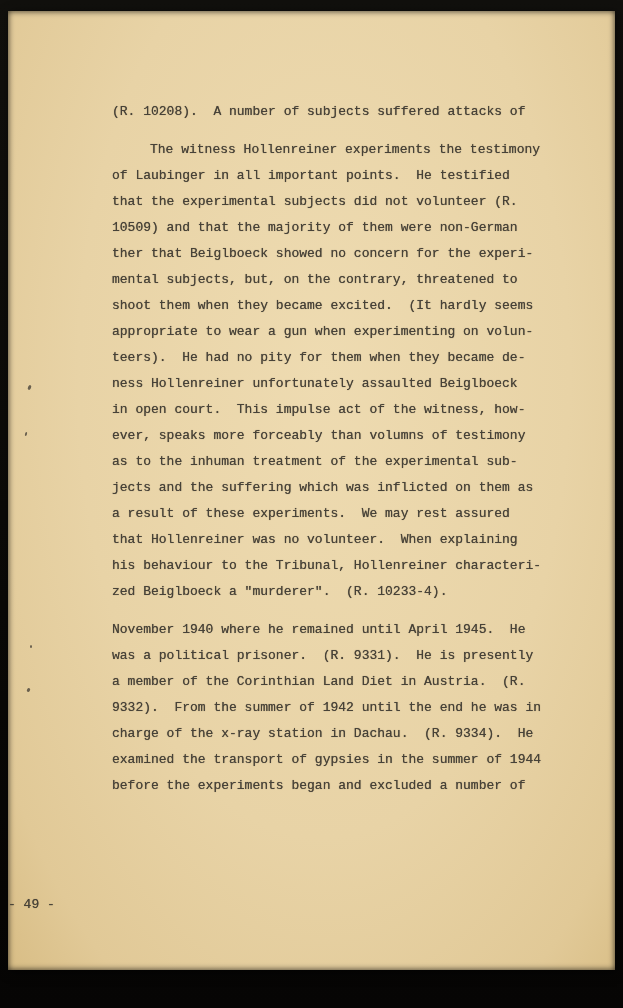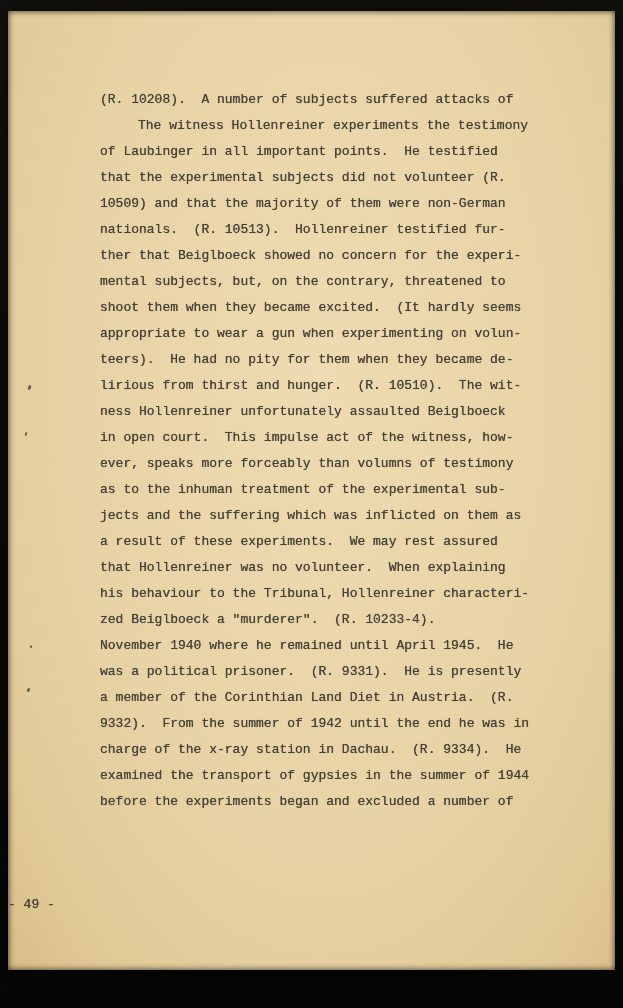--- a/index.html
+++ b/index.html
@@ -28,21 +28,21 @@
   #doc-text {
     position: absolute;
     left: 92px;
     top: 76px;
     width: 452px;
     color: #474238;
     font-size: 13px;
     line-height: 26px;
     text-shadow: 0 0 0.7px rgba(70,62,48,0.85);
   }
-  .paragraph { margin: 0; }
+  .paragraph { margin: 12px; }
   .line { white-space: pre; }
   .line.indent { padding-left: 38px; }
   #footer {
     position: absolute;
     left: 0;
     top: 886px;
     width: 100%;
     color: #474238;
     font-size: 13px;
     text-shadow: 0 0 0.7px rgba(70,62,48,0.85);
@@ -69,27 +69,25 @@
     <span class="speck s4"></span>
     <div id="doc-text">
         <div class="paragraph">
           <div class="line">(R. 10208).  A number of subjects suffered attacks of</div>
         </div>
         <div class="paragraph">
           <div class="line indent">The witness Hollenreiner experiments the testimony</div>
           <div class="line">of Laubinger in all important points.  He testified</div>
           <div class="line">that the experimental subjects did not volunteer (R.</div>
           <div class="line">10509) and that the majority of them were non-German</div>
-          <div class="line">nationals.  (R. 10513).  Hollenreiner testified fur-</div>
           <div class="line">ther that Beiglboeck showed no concern for the experi-</div>
           <div class="line">mental subjects, but, on the contrary, threatened to</div>
           <div class="line">shoot them when they became excited.  (It hardly seems</div>
           <div class="line">appropriate to wear a gun when experimenting on volun-</div>
           <div class="line">teers).  He had no pity for them when they became de-</div>
-          <div class="line">lirious from thirst and hunger.  (R. 10510).  The wit-</div>
           <div class="line">ness Hollenreiner unfortunately assaulted Beiglboeck</div>
           <div class="line">in open court.  This impulse act of the witness, how-</div>
           <div class="line">ever, speaks more forceably than volumns of testimony</div>
           <div class="line">as to the inhuman treatment of the experimental sub-</div>
           <div class="line">jects and the suffering which was inflicted on them as</div>
           <div class="line">a result of these experiments.  We may rest assured</div>
           <div class="line">that Hollenreiner was no volunteer.  When explaining</div>
           <div class="line">his behaviour to the Tribunal, Hollenreiner characteri-</div>
           <div class="line">zed Beiglboeck a "murderer".  (R. 10233-4).</div>
         </div>

